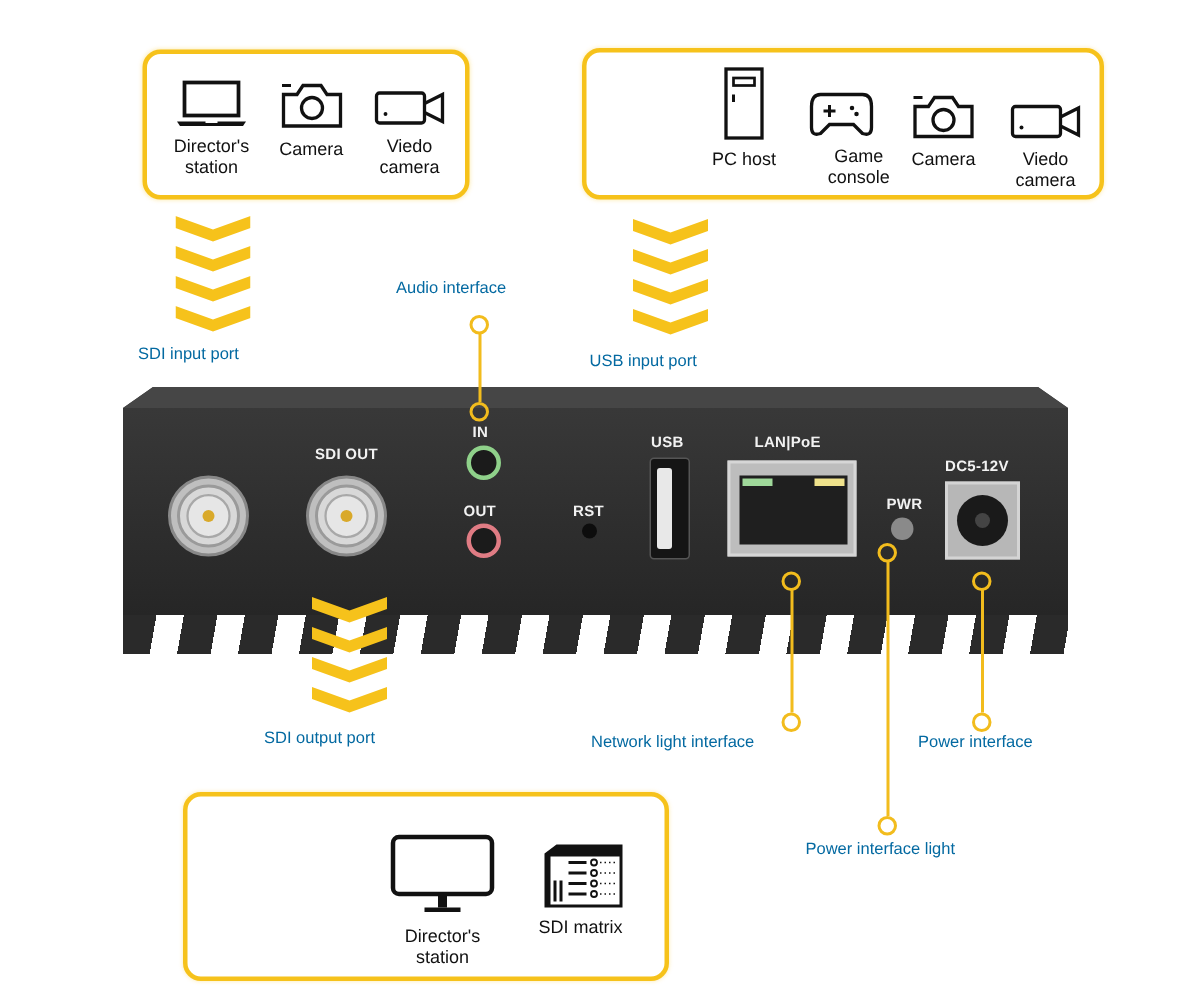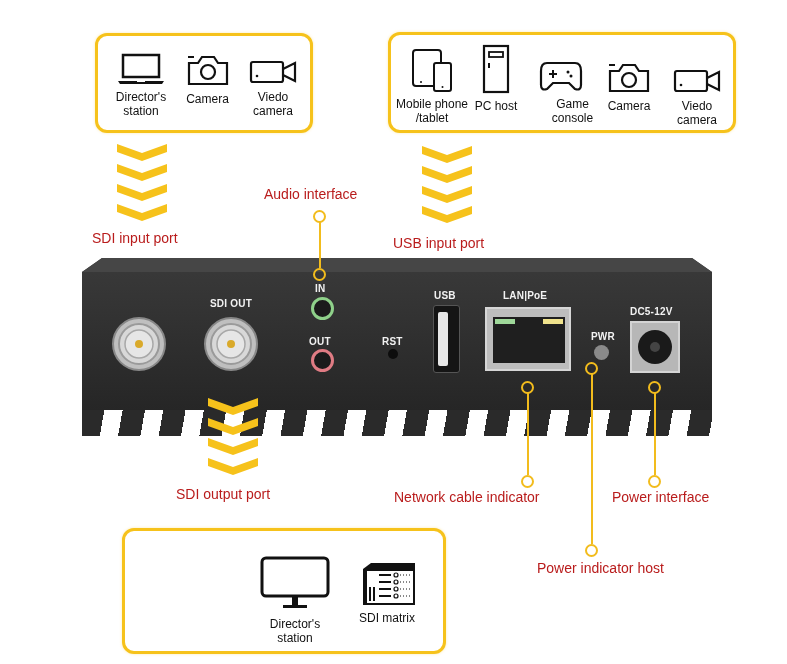--- a/index.html
+++ b/index.html
@@ -1,19 +1,19 @@
 <!DOCTYPE html>
 <html><head>
 <meta charset="utf-8">
 <style>
   html,body{margin:0;padding:0;background:#ffffff;}
   body{width:787px;height:664px;position:relative;overflow:hidden;font-family:"Liberation Sans","DejaVu Sans",sans-serif;color:#1a1a1a;}
   .abs{position:absolute;}
   .box{position:absolute;border:3px solid #f6c21b;border-radius:12px;background:#fff;box-shadow:0 0 3px rgba(246,194,27,.35);}
-  .lbl{position:absolute;font-size:14px;color:#b91c1c;white-space:nowrap;}
+  .lbl{position:absolute;font-size:11px;color:#0369a1;white-space:nowrap;}
   .dev{position:absolute;text-align:center;font-size:12px;line-height:14px;color:#111;}
   .dev svg{display:block;margin:0 auto 4px auto;}
   .chev{position:absolute;}
   .pl{position:absolute;font-size:10px;font-weight:bold;color:#f2f2f2;letter-spacing:.2px;}
   .lead{position:absolute;background:#f2bc1d;width:2px;}
   .dot{position:absolute;width:9px;height:9px;border:2px solid #f2bc1d;border-radius:50%;background:transparent;}
 </style>
 </head>
 <body>
 
@@ -40,30 +40,20 @@
         <rect x="3" y="4" width="32" height="20" rx="2" fill="none" stroke="#111" stroke-width="2.2"></rect>
         <path d="M35 11 L47 5 V23 L35 17" fill="none" stroke="#111" stroke-width="2.2"></path>
         <circle cx="9" cy="18" r="1.3" fill="#111"></circle>
       </svg>
     <div>Viedo</div>
     <div>camera</div>
   </div>
 </div>
 
 <div class="box" style="left:388px;top:32px;width:342px;height:95px;">
-  <div class="dev" style="left:2px;top:12px;width:78px;">
-    <svg width="44" height="46" viewBox="0 0 44 46">
-        <rect x="3" y="3" width="28" height="36" rx="3" fill="none" stroke="#111" stroke-width="2"></rect>
-        <rect x="24" y="16" width="17" height="28" rx="2" fill="#fff" stroke="#111" stroke-width="2"></rect>
-        <circle cx="11" cy="35" r="1" fill="#111"></circle>
-        <circle cx="32.5" cy="40" r="1" fill="#111"></circle>
-      </svg>
-    <div>Mobile phone</div>
-    <div>/tablet</div>
-  </div>
   <div class="dev" style="left:80px;top:8px;width:50px;">
     <svg width="30" height="52" viewBox="0 0 30 52">
         <rect x="3" y="3" width="24" height="46" fill="none" stroke="#111" stroke-width="2.2"></rect>
         <rect x="8" y="9" width="14" height="5" fill="none" stroke="#111" stroke-width="1.8"></rect>
         <rect x="7" y="20" width="2" height="5" fill="#111"></rect>
       </svg>
     <div style="margin-top:4px;">PC host</div>
   </div>
   <div class="dev" style="left:130px;top:24px;width:80px;">
     <svg width="44" height="34" viewBox="0 0 44 34">
@@ -214,23 +204,23 @@
 <svg class="chev" style="left:208px;top:398px;" width="50" height="80" viewBox="0 0 50 80">
   <g fill="#f6c21b">
     <path d="M0 0 L25 9 L50 0 V8 L25 17 L0 8 Z"></path>
     <path d="M0 20 L25 29 L50 20 V28 L25 37 L0 28 Z"></path>
     <path d="M0 40 L25 49 L50 40 V48 L25 57 L0 48 Z"></path>
     <path d="M0 60 L25 69 L50 60 V68 L25 77 L0 68 Z"></path>
   </g>
 </svg>
 
 <div class="lbl" style="left:176px;top:486px;">SDI output port</div>
-<div class="lbl" style="left:394px;top:489px;">Network cable indicator</div>
+<div class="lbl" style="left:394px;top:489px;">Network light interface</div>
 <div class="lbl" style="left:612px;top:489px;text-align:center;">Power interface</div>
-<div class="lbl" style="left:537px;top:560px;">Power indicator host</div>
+<div class="lbl" style="left:537px;top:560px;">Power interface light</div>
 
 <div class="box" style="left:122px;top:528px;width:318px;height:120px;">
   <div class="dev" style="left:130px;top:24px;width:80px;">
     <svg width="72" height="56" viewBox="0 0 72 56">
         <rect x="3" y="3" width="66" height="38" rx="4" fill="none" stroke="#111" stroke-width="3"></rect>
         <rect x="33" y="42" width="6" height="8" fill="#111"></rect>
         <rect x="24" y="50" width="24" height="3" fill="#111"></rect>
       </svg>
     <div style="margin-top:6px;">Director's</div>
     <div>station</div>

